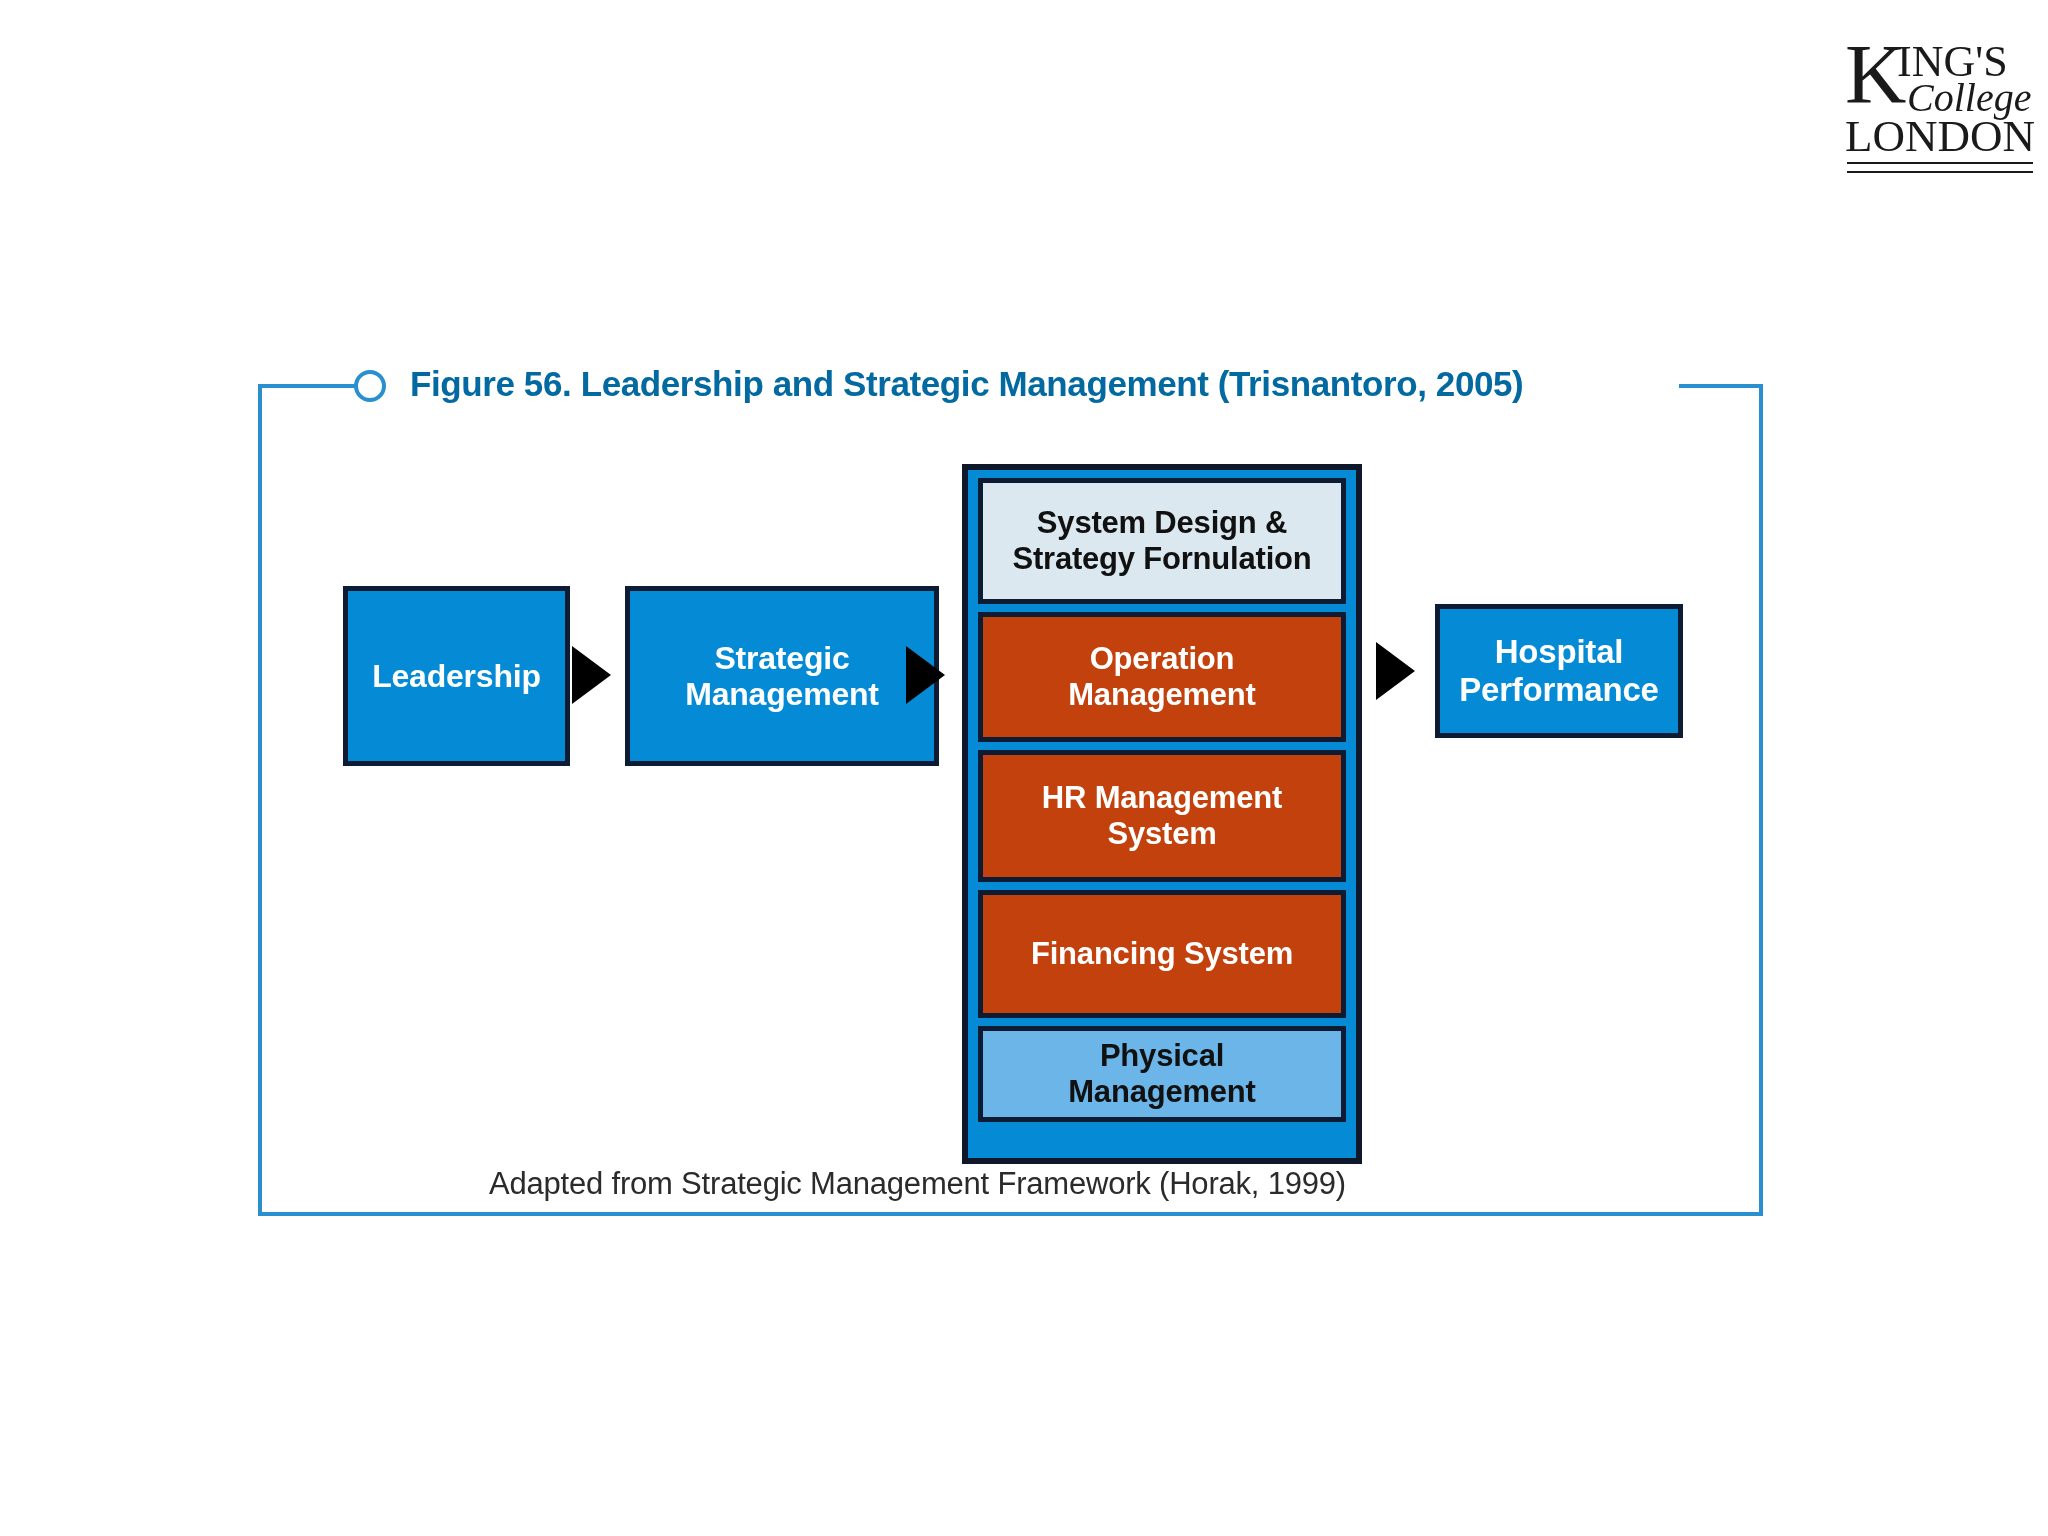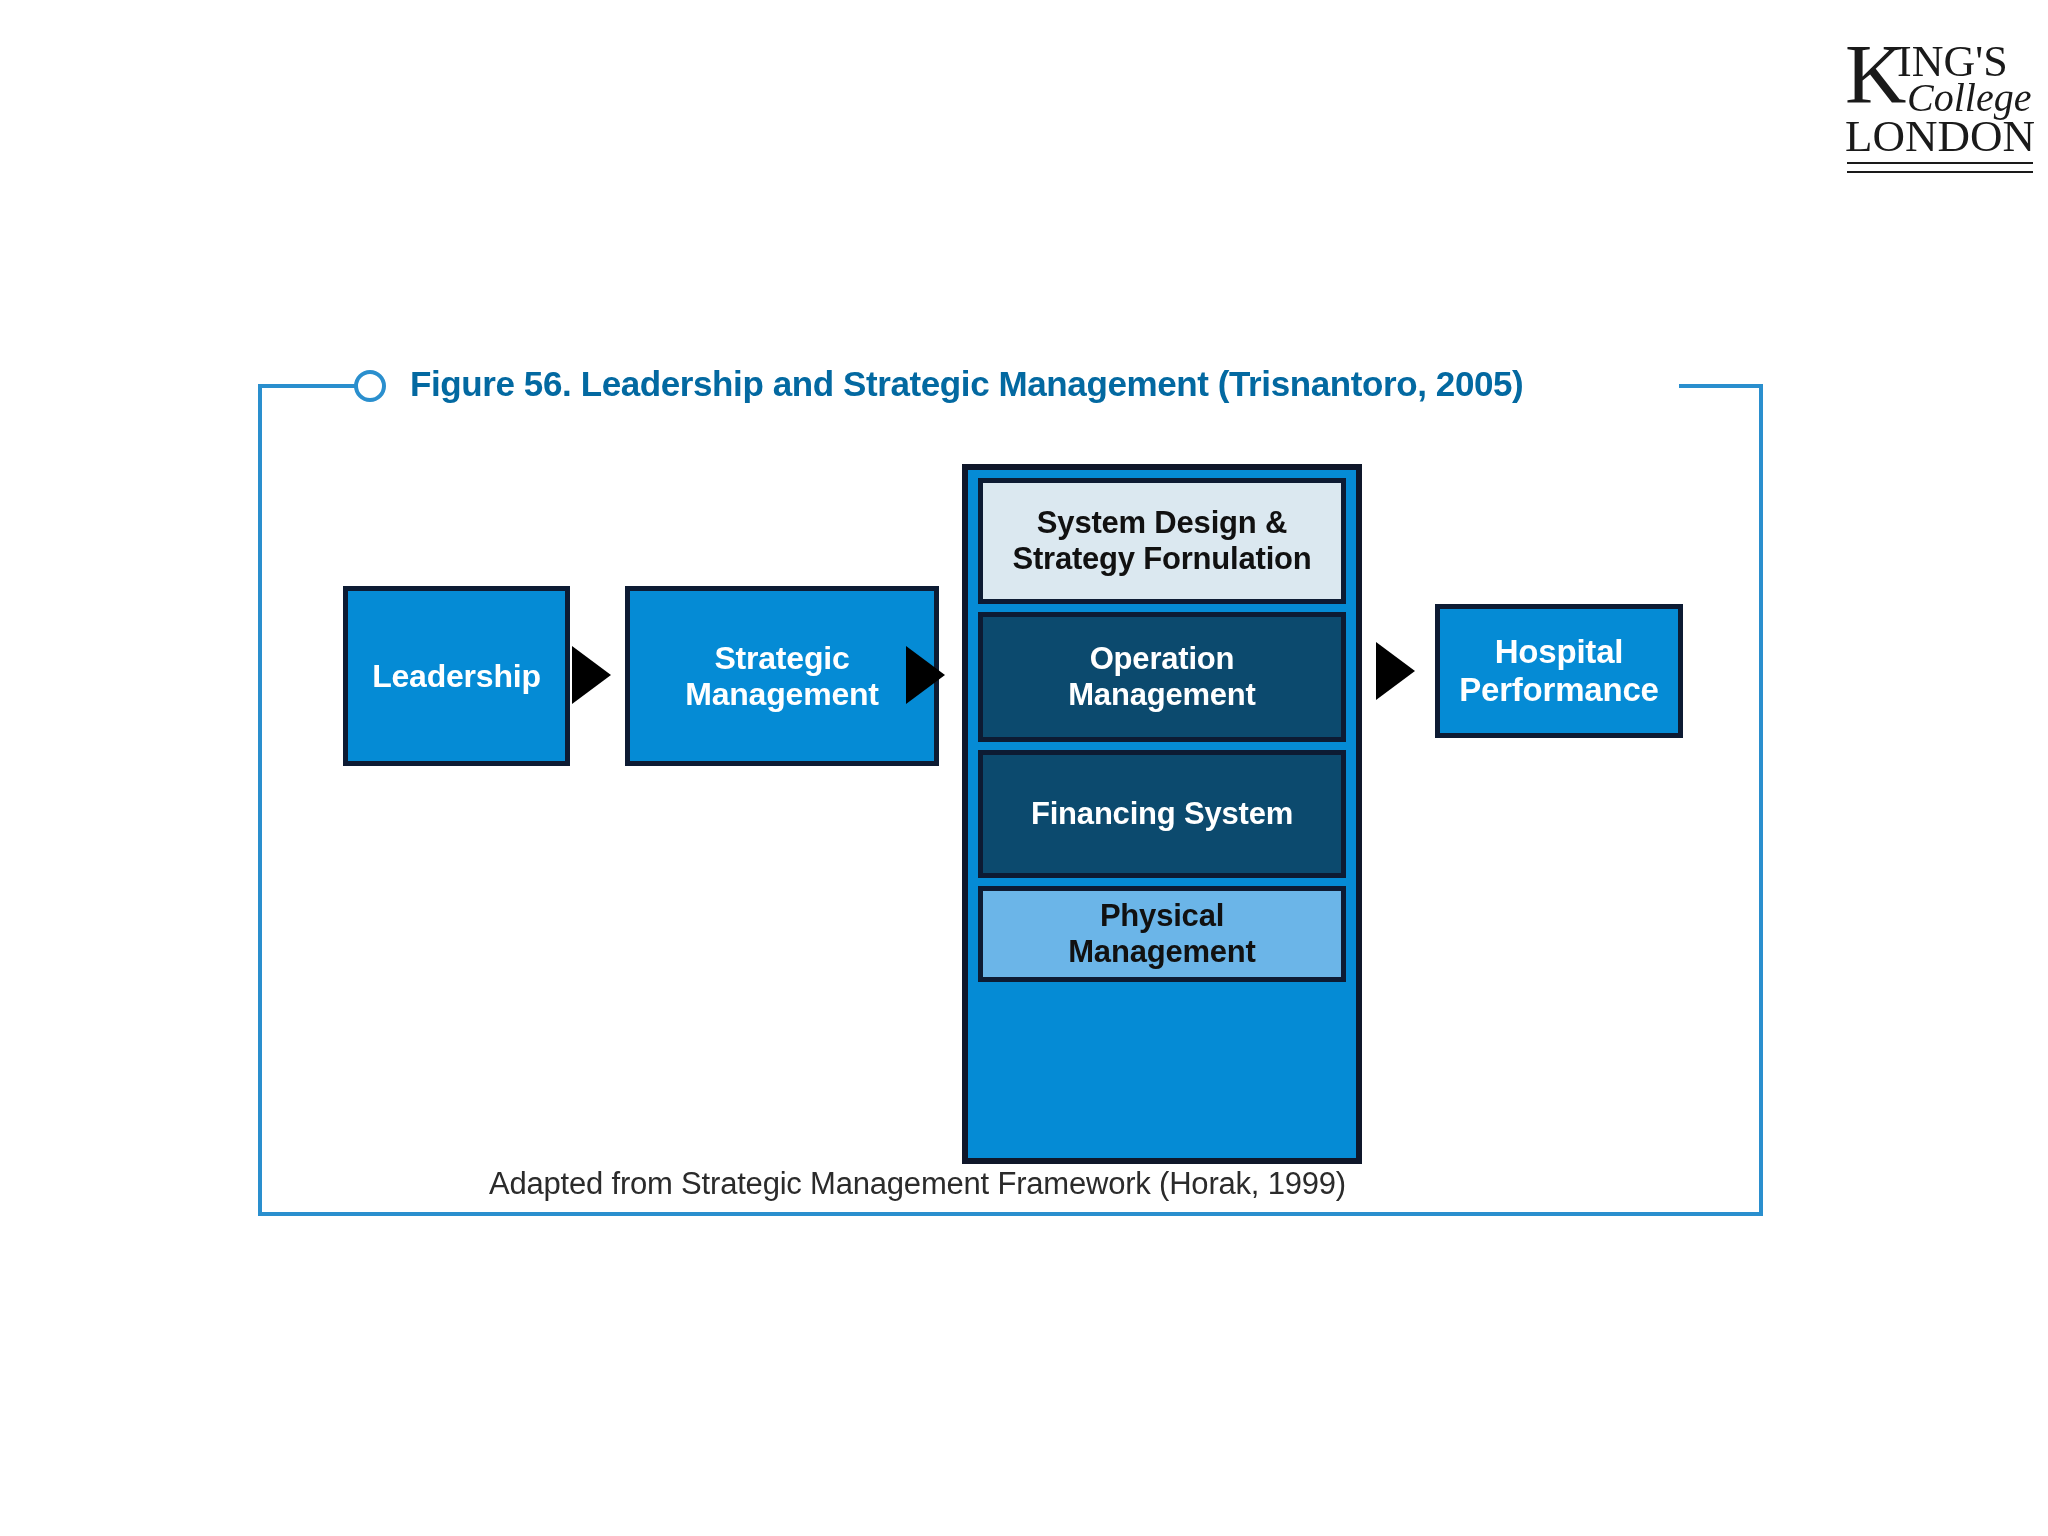--- a/index.html
+++ b/index.html
@@ -173,21 +173,21 @@
     text-align: center;
     font-weight: bold;
     font-size: 31px;
     line-height: 1.16;
     letter-spacing: -0.2px;
     margin-bottom: 8px;
   }
   .stack-item:last-child { margin-bottom: 0; }
 
   .stack-item.pale  { background: #dbe8f0; color: #111111; }
-  .stack-item.mid   { background: #0c4a6e; color: #ffffff; }
+  .stack-item.mid   { background: #c2410c; color: #ffffff; }
   .stack-item.light { background: #6bb5e8; color: #111111; }
 
   #stack-0 { height: 126px; }
   #stack-1 { height: 130px; }
   #stack-2 { height: 132px; }
   #stack-3 { height: 128px; }
   #stack-4 { height: 96px; }
 
   
   .arrow {
@@ -250,20 +250,24 @@
 
 <div id="stack-container">
   <div class="stack-item pale" id="stack-0">
     <span style="white-space:pre-line">System Design &amp;
 Strategy Fornulation</span>
   </div>
   <div class="stack-item mid" id="stack-1">
     <span style="white-space:pre-line">Operation
 Management</span>
   </div>
+  <div class="stack-item mid" id="stack-2">
+    <span style="white-space:pre-line">HR Management
+System</span>
+  </div>
   <div class="stack-item mid" id="stack-3">
     <span style="white-space:pre-line">Financing System</span>
   </div>
   <div class="stack-item light" id="stack-4">
     <span style="white-space:pre-line">Physical
 Management</span>
   </div>
 </div>
 
 <div class="arrow" id="arrow-3"></div>

